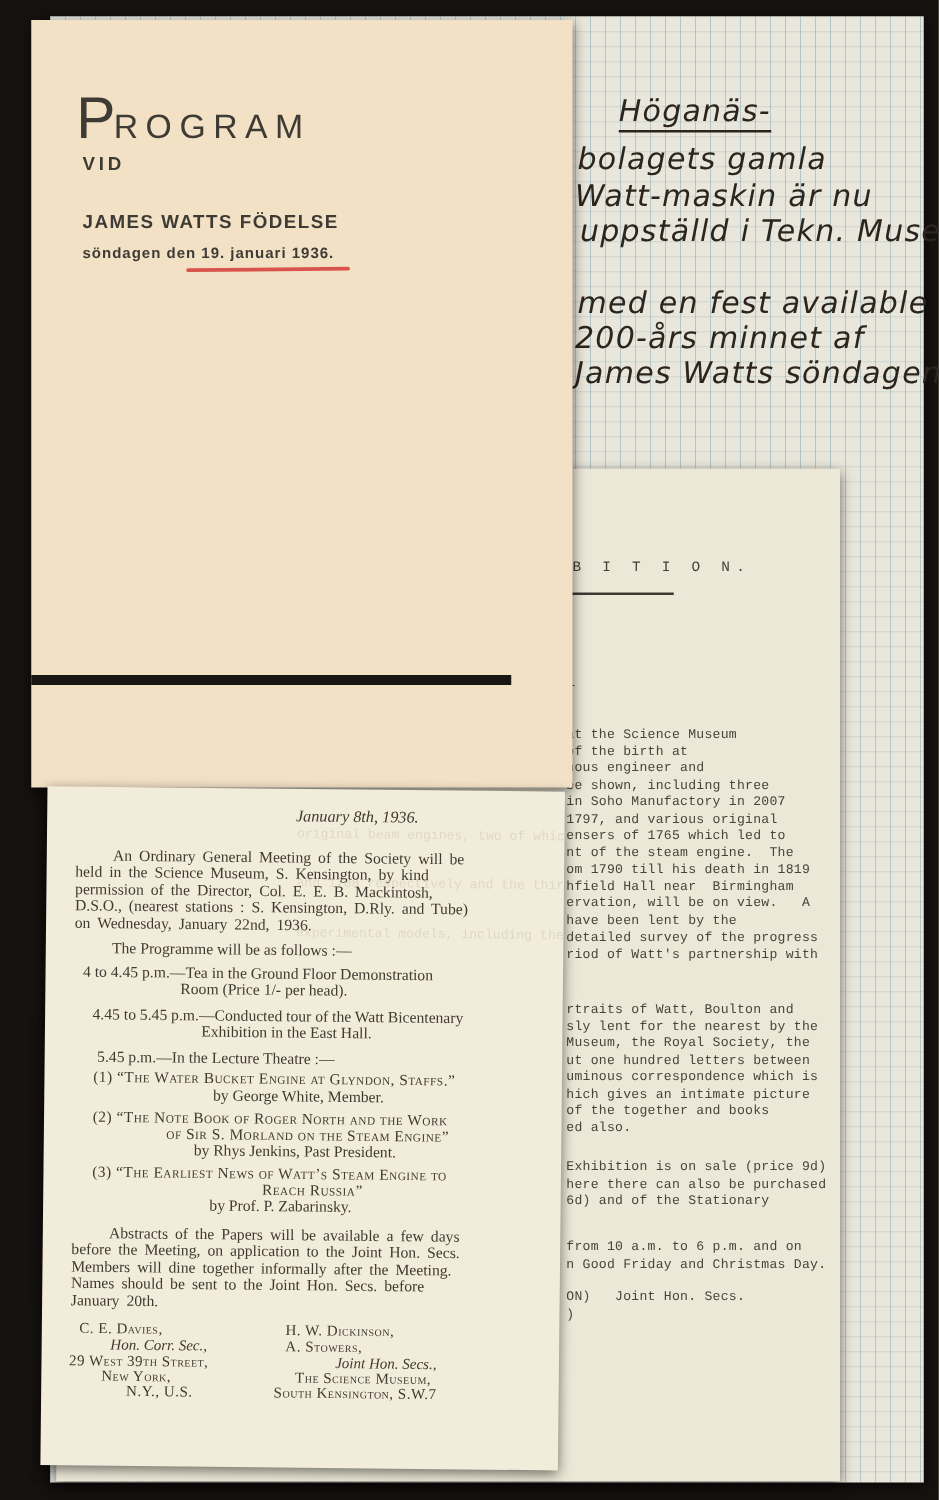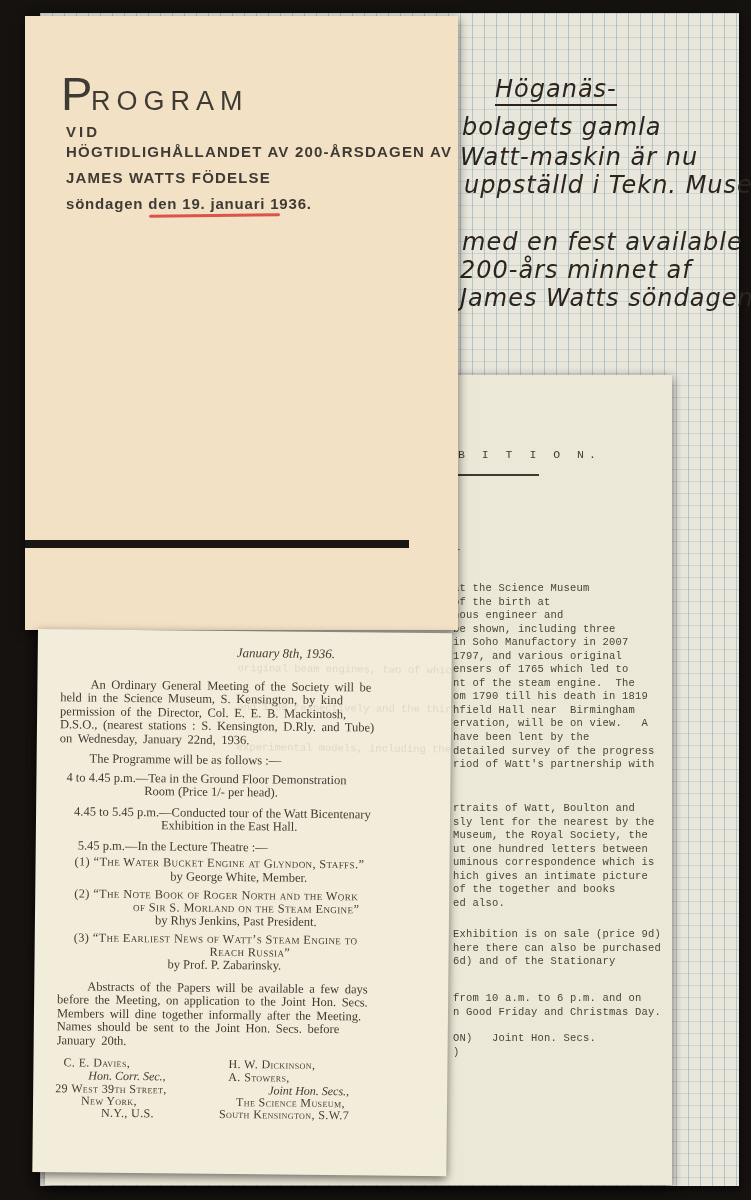--- a/index.html
+++ b/index.html
@@ -46,21 +46,21 @@
   #program-card{
     left:25px;top:16px;width:433px;height:614px;
     background:#f3e1c6;
   }
   .sans{font-family:"Liberation Sans",sans-serif;color:#3e3b35;position:absolute;white-space:nowrap;}
   #prog-p{left:36px;top:50px;font-size:47px;font-weight:400;}
   #prog-rest{left:66px;top:70px;font-size:27px;font-weight:400;letter-spacing:6px;}
   #prog-vid{left:41px;top:107px;font-size:15px;font-weight:700;letter-spacing:3px;}
   #prog-h1{left:41px;top:127px;font-size:15px;font-weight:700;letter-spacing:1.2px;}
   #prog-h2{left:41px;top:153px;font-size:15px;font-weight:700;letter-spacing:1.2px;}
-  #prog-date{left:41px;top:179px;font-size:15px;font-weight:700;letter-spacing:.8px;text-align:right;}
+  #prog-date{left:41px;top:179px;font-size:12px;font-weight:700;letter-spacing:.8px;text-align:right;}
   #prog-underline{position:absolute;left:124px;top:198px;width:131px;height:3px;background:#d9544a;transform:rotate(-.6deg);border-radius:2px;}
   #prog-bar{position:absolute;left:0;top:524px;width:384px;height:8px;background:#191613;}
   
   #meeting-doc{
     left:38px;top:629px;width:414px;height:543px;
     background:#f2ecdb;overflow:hidden;
     transform:rotate(.6deg);transform-origin:top left;
   }
   .ml{position:absolute;font-family:"Liberation Serif",serif;font-size:12.5px;
       color:#403a31;white-space:nowrap;}
@@ -129,21 +129,20 @@
   <div class="tblock" style="top:657px">
     <div class="trow">ON)   Joint Hon. Secs.</div>
     <div class="trow">)</div>
   </div>
 </div>
 
 <div class="paper" id="program-card">
   <div class="sans" id="prog-p">P</div>
   <div class="sans" id="prog-rest">ROGRAM</div>
   <div class="sans" id="prog-vid">VID</div>
-  <div class="sans" id="prog-h1">HÖGTIDLIGHÅLLANDET AV 200-ÅRSDAGEN AV</div>
   <div class="sans" id="prog-h2">JAMES WATTS FÖDELSE</div>
   <div class="sans" id="prog-date">söndagen den 19. januari 1936.</div>
   <div id="prog-underline"></div>
   <div id="prog-bar"></div>
 </div>
 
 <div class="paper" id="meeting-doc">
   <div class="ghost" style="left:200px;top:4px">
     <div>original beam engines, two of which were erected</div>
     <div>and 1788 respectively and the third in London in</div>

